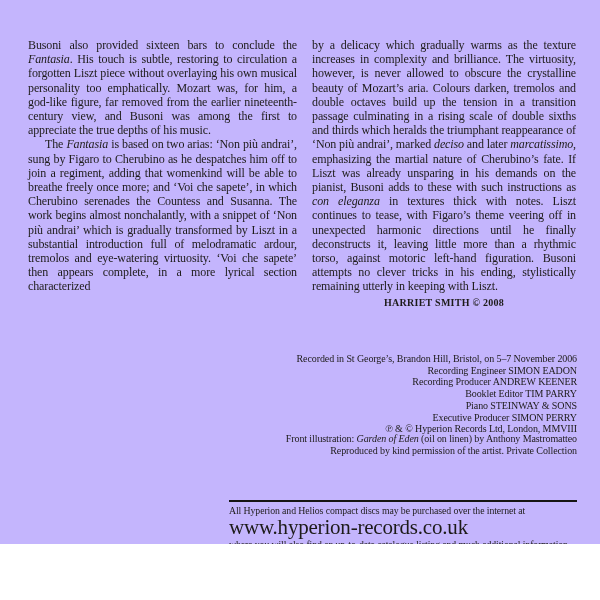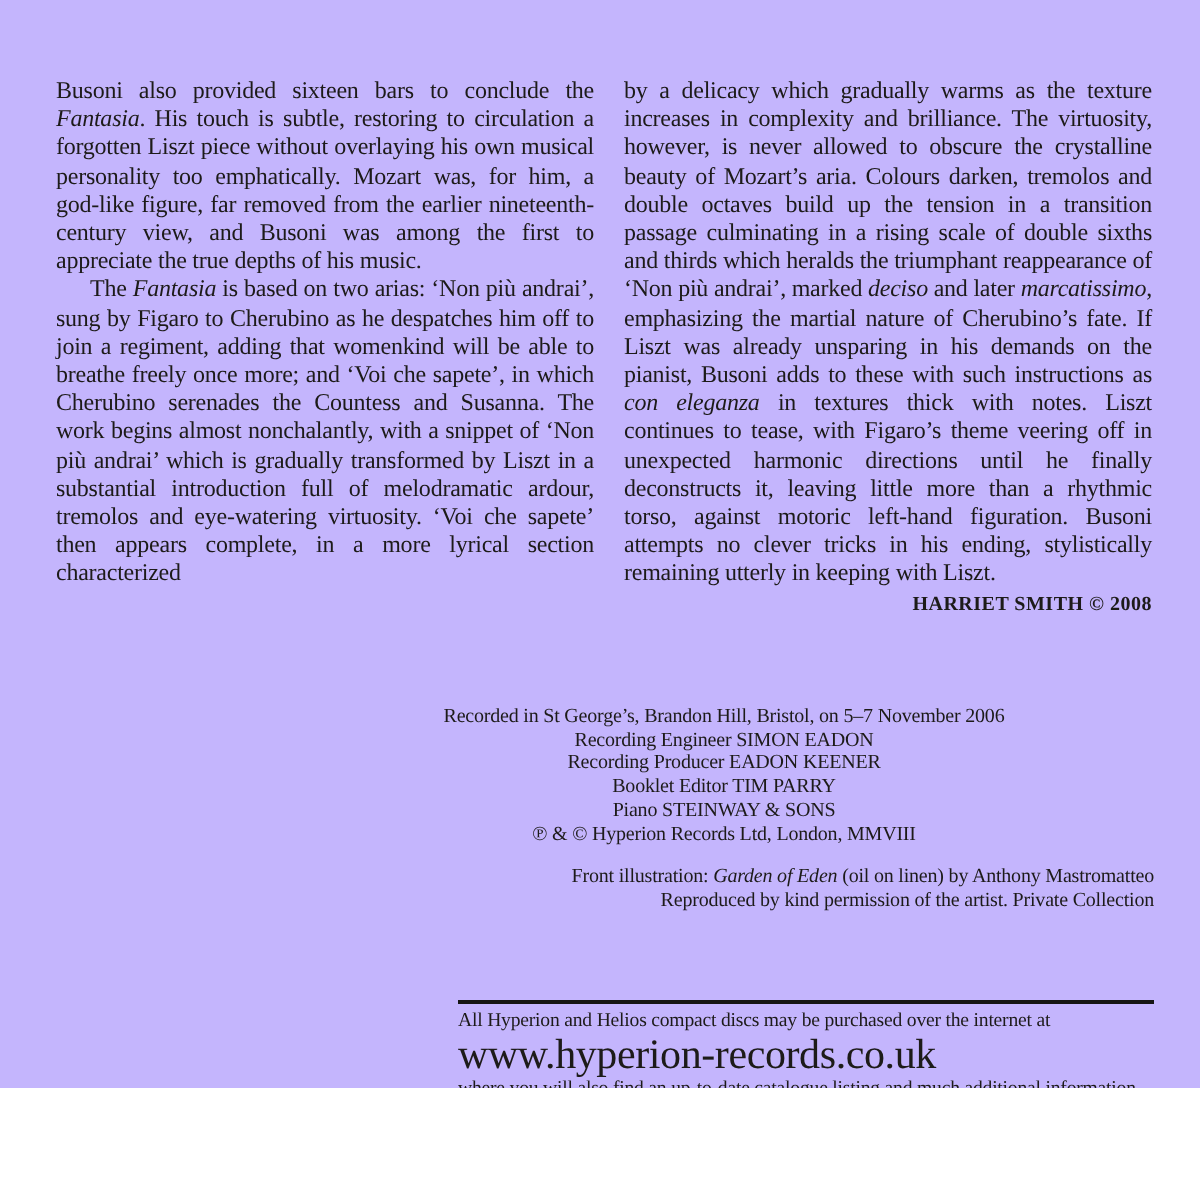--- a/index.html
+++ b/index.html
@@ -23,29 +23,29 @@
     margin: 0;
     font-size: 12px;
     line-height: 14.2px;
     text-align: justify;
     letter-spacing: -0.12px;
   }
   .col p.indent { text-indent: 17px; }
   .col p i { font-style: italic; }
   .byline {
     margin-top: 3px;
-    text-align: right;
+    text-align: center;
     font-size: 10px;
     font-weight: bold;
     letter-spacing: 0.25px;
   }
   .credits {
     position: absolute;
     top: 353px; right: 23px; width: 430px;
-    text-align: center;
+    text-align: right;
     font-size: 10px;
     line-height: 11.7px;
     letter-spacing: -0.1px;
   }
   .illustration {
     position: absolute;
     top: 433px; right: 23px; width: 460px;
     text-align: right;
     font-size: 10px;
     line-height: 11.6px;
@@ -88,23 +88,24 @@
   </div>
 
   <div class="col col-right">
     <p><span>by a delicacy which gradually warms as the texture increases in complexity and brilliance. The virtuosity, however, is never allowed to obscure the crystalline beauty of Mozart’s aria. Colours darken, tremolos and double octaves build up the tension in a transition passage culminating in a rising scale of double sixths and thirds which heralds the triumphant reappearance of ‘Non più andrai’, marked </span><i>deciso</i><span> and later </span><i>marcatissimo</i><span>, emphasizing the martial nature of Cherubino’s fate. If Liszt was already unsparing in his demands on the pianist, Busoni adds to these with such instructions as </span><i>con eleganza</i><span> in textures thick with notes. Liszt continues to tease, with Figaro’s theme veering off in unexpected harmonic directions until he finally deconstructs it, leaving little more than a rhythmic torso, against motoric left-hand figuration. Busoni attempts no clever tricks in his ending, stylistically remaining utterly in keeping with Liszt.</span></p>
     <div class="byline">HARRIET SMITH © 2008</div>
   </div>
 
   <div class="credits">
       <div class="credit-line">Recorded in St George’s, Brandon Hill, Bristol, on 5–7 November 2006</div>
       <div class="credit-line">Recording Engineer SIMON EADON</div>
-      <div class="credit-line">Recording Producer EADON KEENER</div>
+      <div class="credit-line">Recording Producer ANDREW KEENER</div>
       <div class="credit-line">Booklet Editor TIM PARRY</div>
       <div class="credit-line">Piano STEINWAY &amp; SONS</div>
+      <div class="credit-line">Executive Producer SIMON PERRY</div>
       <div class="credit-line">℗ &amp; © Hyperion Records Ltd, London, MMVIII</div>
     </div>
 
   <div class="illustration">
     <div><span>Front illustration: </span><i>Garden of Eden</i><span> (oil on linen) by Anthony Mastromatteo</span></div>
     <div>Reproduced by kind permission of the artist. Private Collection</div>
   </div>
 
   <div class="footer">
     <div class="rule"></div>

